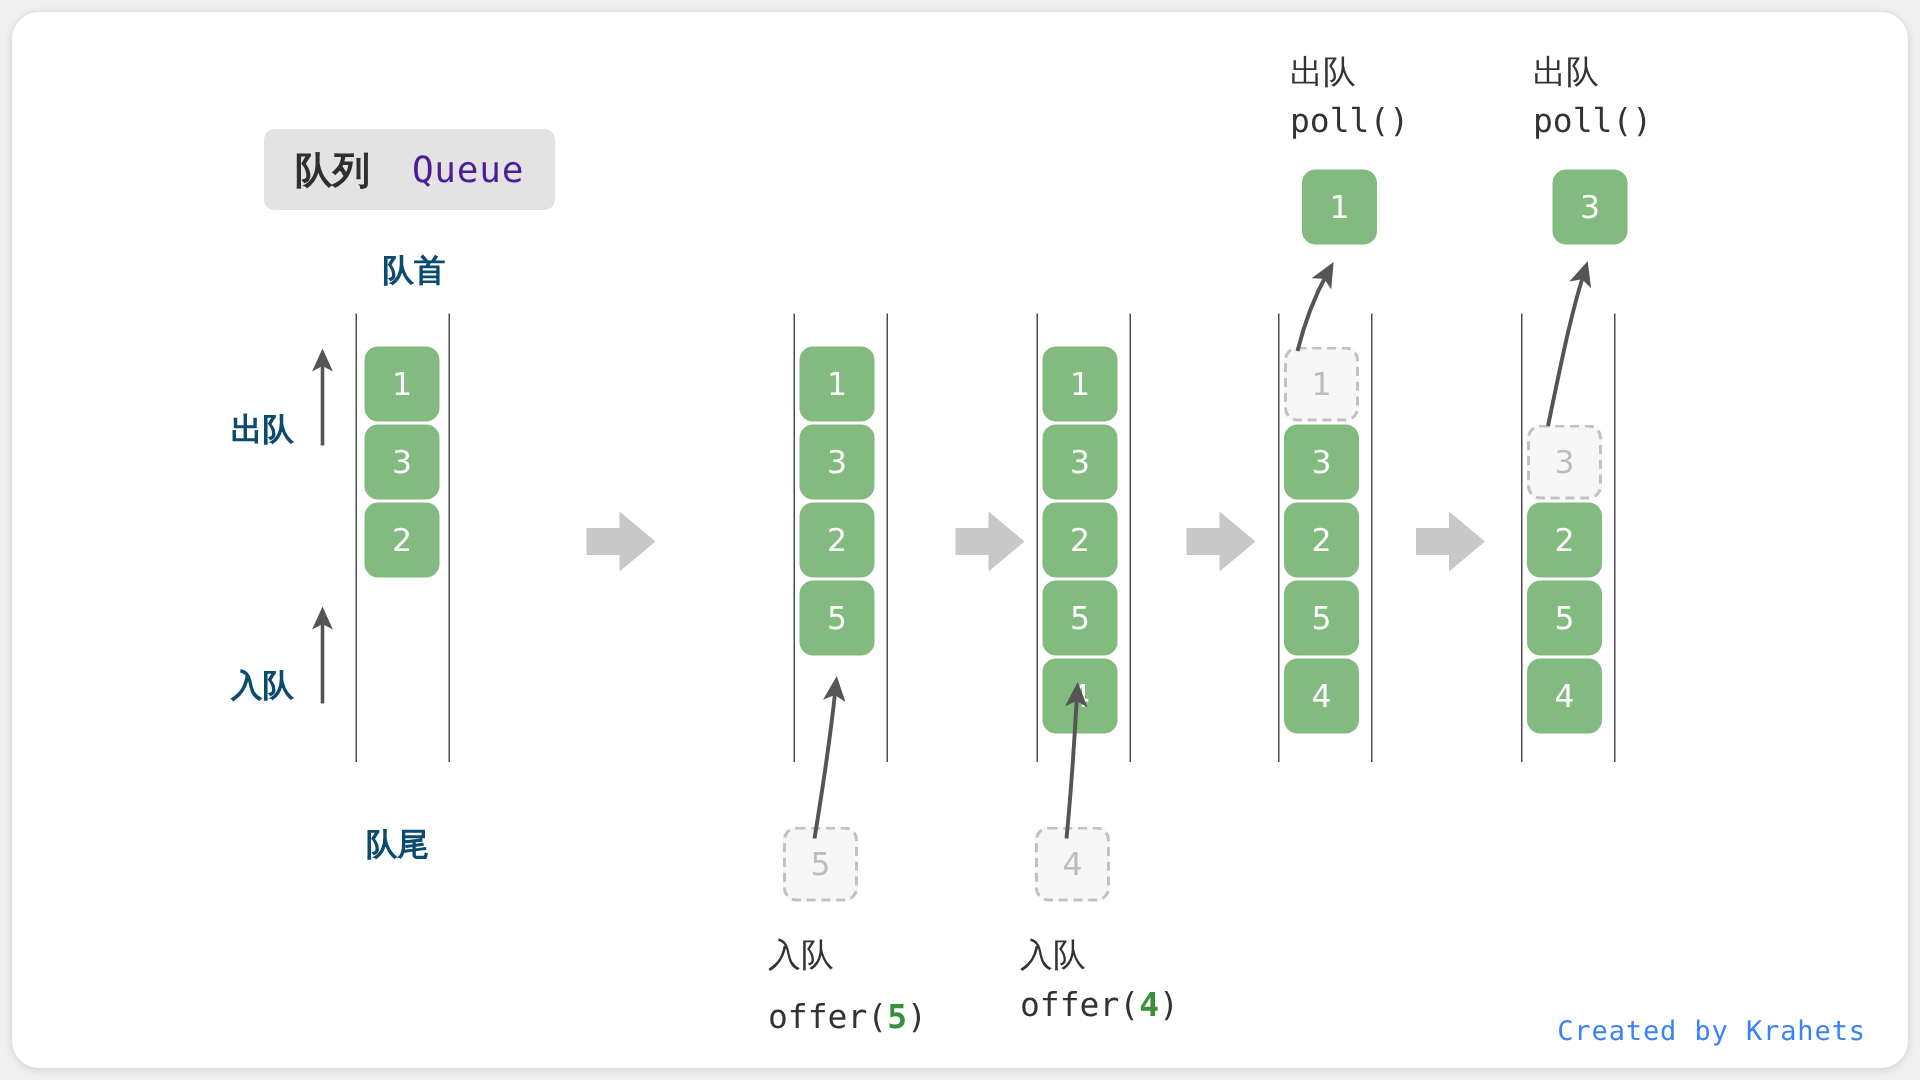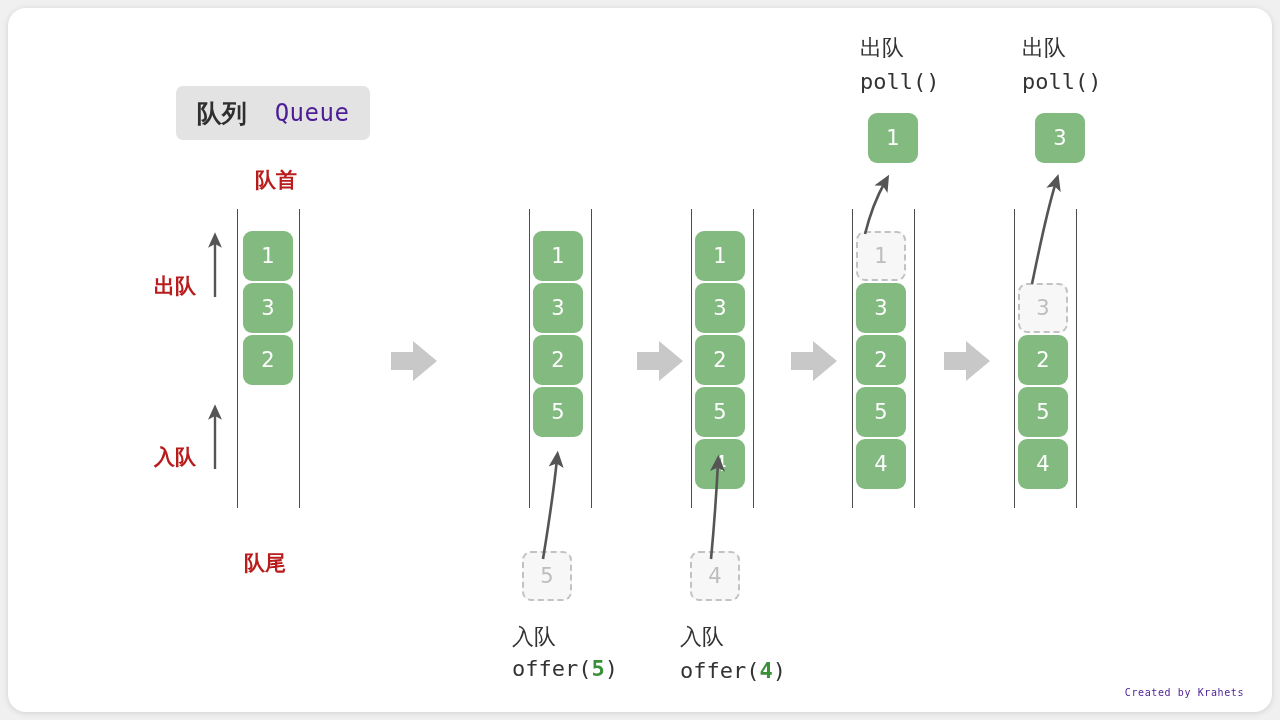--- a/index.html
+++ b/index.html
@@ -47,21 +47,21 @@
     color: #4c1d95;
     font-family: "DejaVu Sans Mono", "Liberation Mono", monospace;
     letter-spacing: 0.5px;
   }
 
   
   .cn-bold {
     font-family: "DejaVu Sans", "Liberation Sans", sans-serif;
     font-weight: bold;
     font-size: 21px;
-    color: #b91c1c;
+    color: #0c4a6e;
     white-space: nowrap;
   }
   .cn-plain {
     font-family: "DejaVu Sans", "Liberation Sans", sans-serif;
     font-size: 22px;
     color: #333333;
     white-space: nowrap;
   }
   .mono {
     font-family: "DejaVu Sans Mono", "Liberation Mono", monospace;
@@ -94,22 +94,22 @@
   .cell.ghost {
     background: #f7f7f7;
     border: 2px dashed #c2c2c2;
     color: #bdbdbd;
   }
 
   
   #footer {
     right: 28px; bottom: 14px;
     font-family: "DejaVu Sans Mono", "Liberation Mono", monospace;
-    font-size: 10px;
-    color: #4c1d95;
+    font-size: 18px;
+    color: #3b82f6;
     letter-spacing: 0.6px;
   }
 
   svg.overlay {
     position: absolute;
     left: 0; top: 0;
     width: 1264px; height: 704px;
     pointer-events: none;
   }
 </style>
@@ -144,21 +144,21 @@
       <div class="cell" style="position: absolute; left: 0px; top: 0px;">1</div>
       <div class="cell" style="position: absolute; left: 0px; top: 52px;">3</div>
       <div class="cell" style="position: absolute; left: 0px; top: 104px;">2</div>
       <div class="cell" style="position: absolute; left: 0px; top: 156px;">5</div>
     </div>
   <div class="abs" id="incoming-2" style="left:514px; top:543px;">
       <div class="cell ghost">5</div>
     </div>
   <div class="abs" style="left:504px; top:614px;">
     <div class="cn-plain">入队</div>
-    <div class="mono" style="margin-top:4px;"><span>offer(</span><span class="val">5</span><span>)</span></div>
+    <div class="mono" style="margin-top:14px;"><span>offer(</span><span class="val">5</span><span>)</span></div>
   </div>
 
   <div class="abs rail" style="left:683px; top:201px; height:299px;"></div>
   <div class="abs rail" style="left:745px; top:201px; height:299px;"></div>
   <div class="abs" id="col-3" style="left: 687px; top: 223px; width: 50px; height: 260px;">
       <div class="cell" style="position: absolute; left: 0px; top: 0px;">1</div>
       <div class="cell" style="position: absolute; left: 0px; top: 52px;">3</div>
       <div class="cell" style="position: absolute; left: 0px; top: 104px;">2</div>
       <div class="cell" style="position: absolute; left: 0px; top: 156px;">5</div>
       <div class="cell" style="position: absolute; left: 0px; top: 208px;">4</div>

